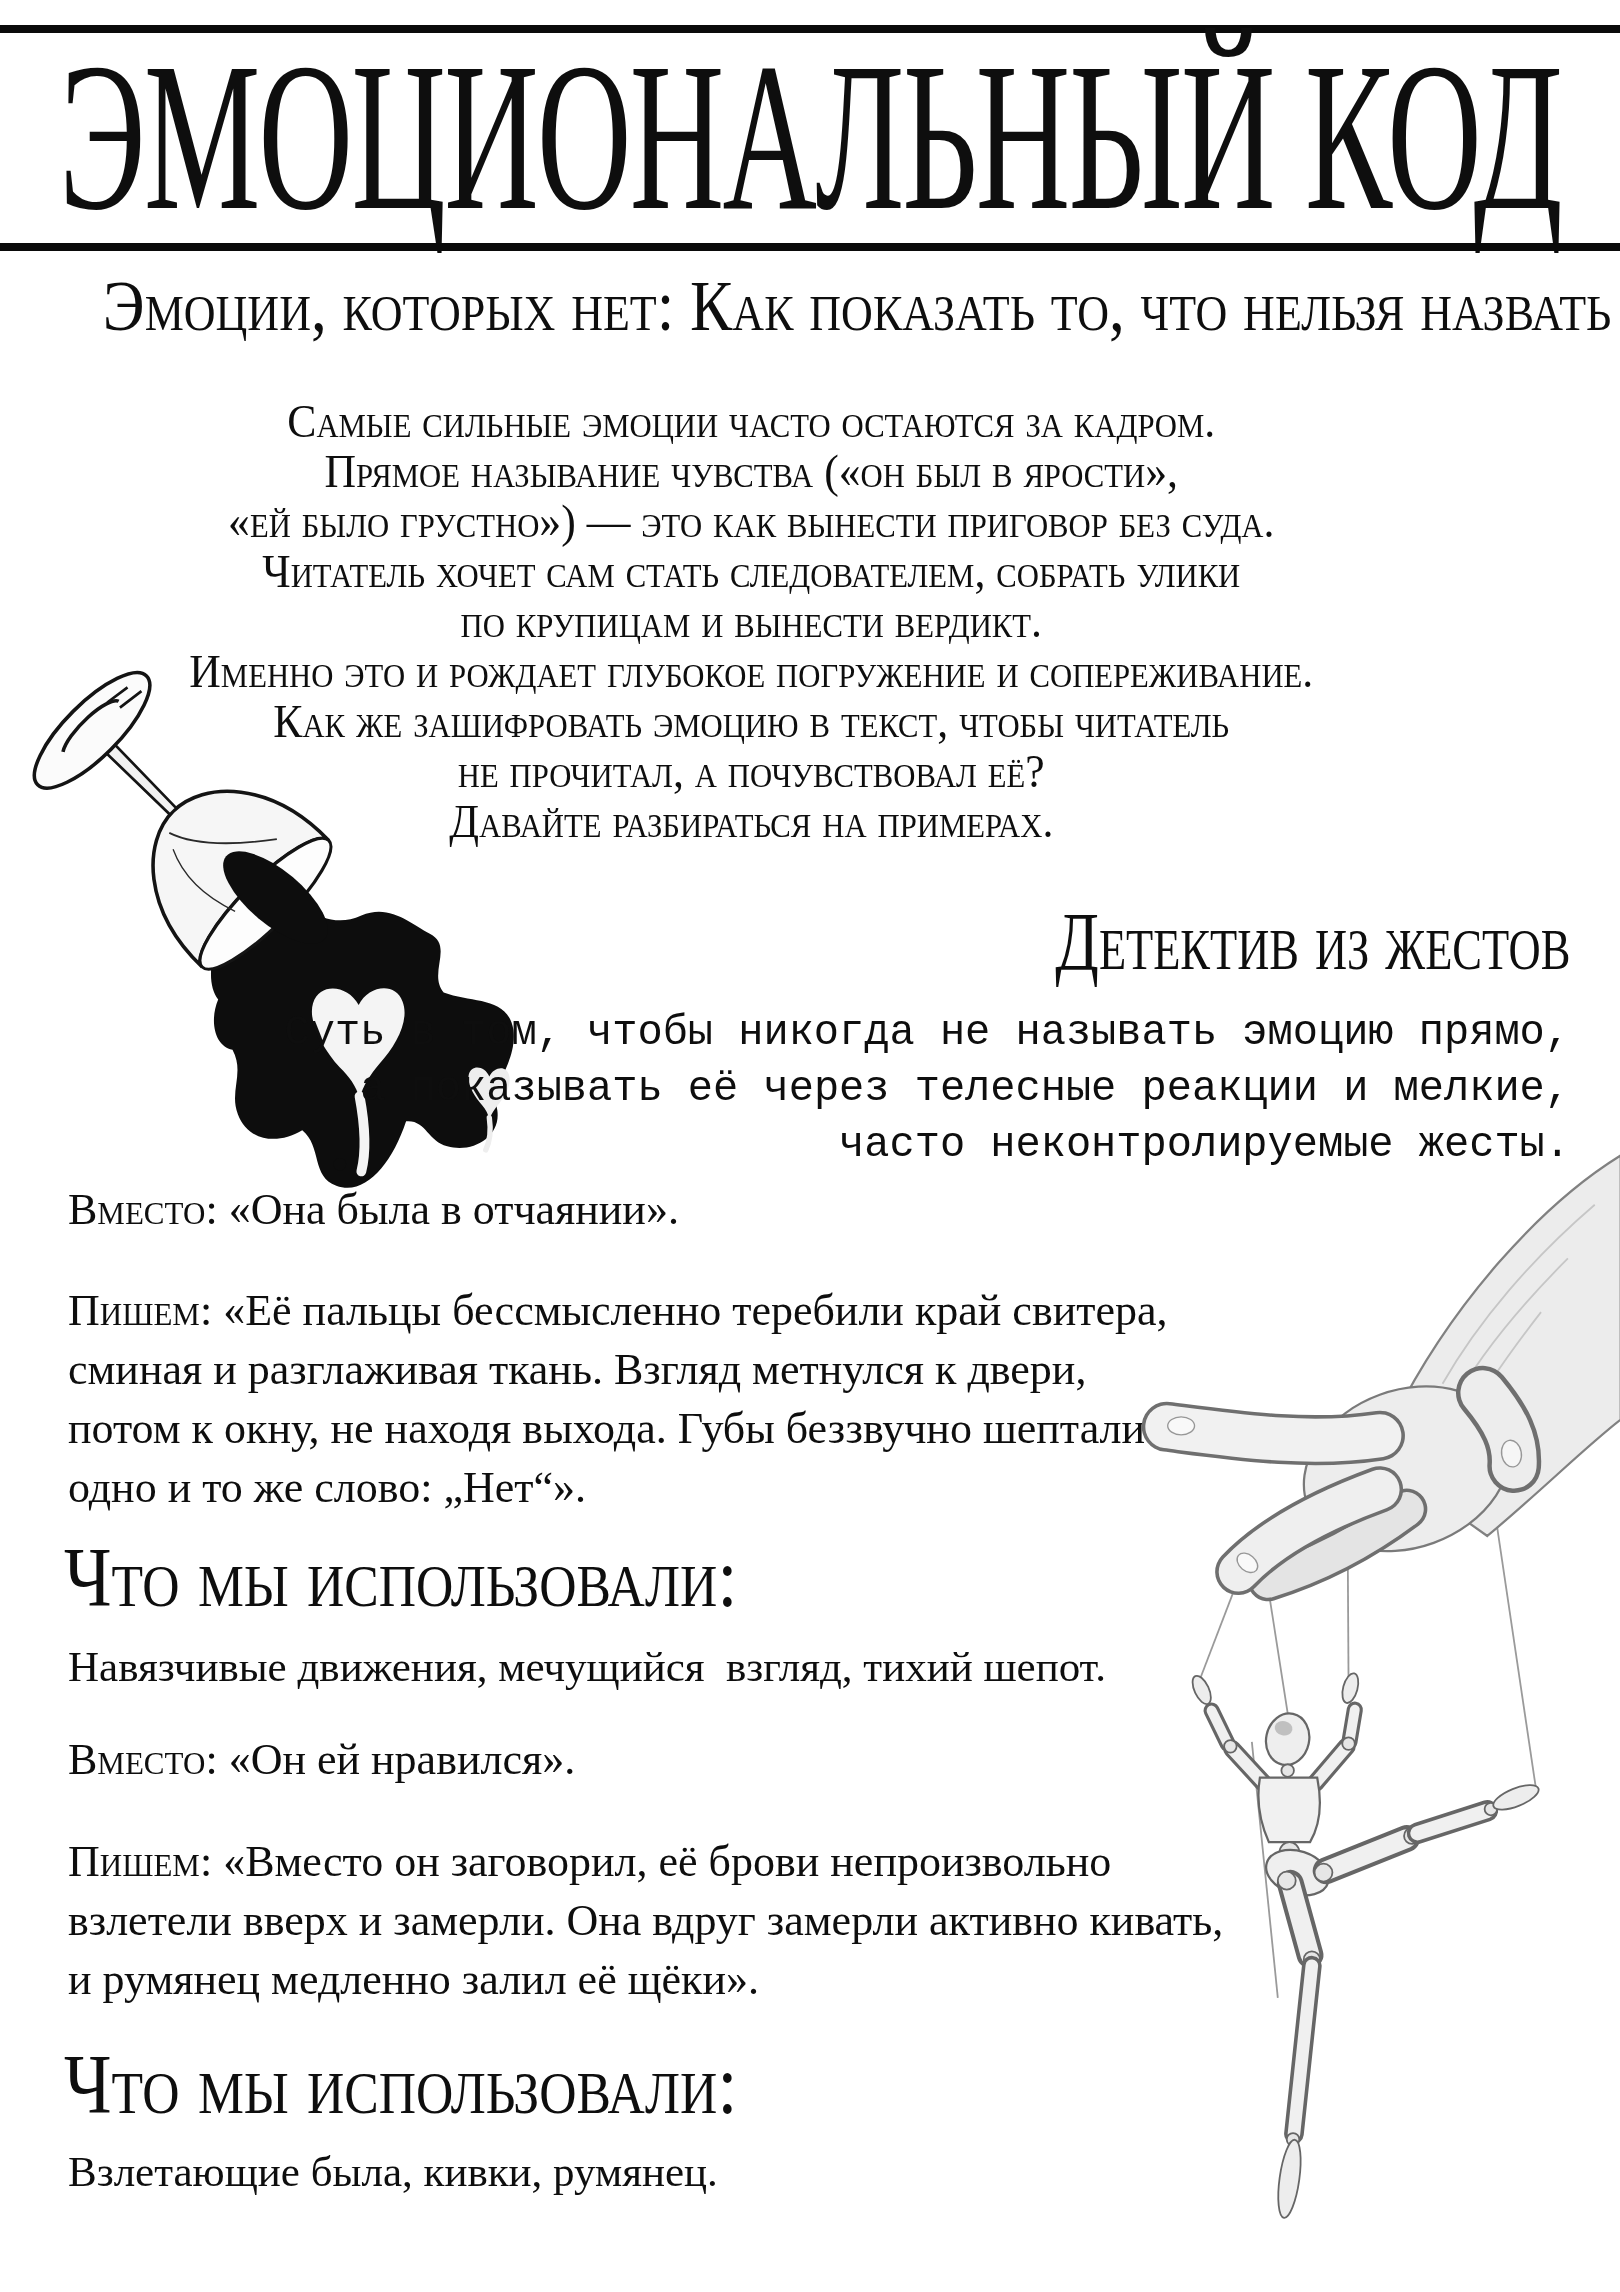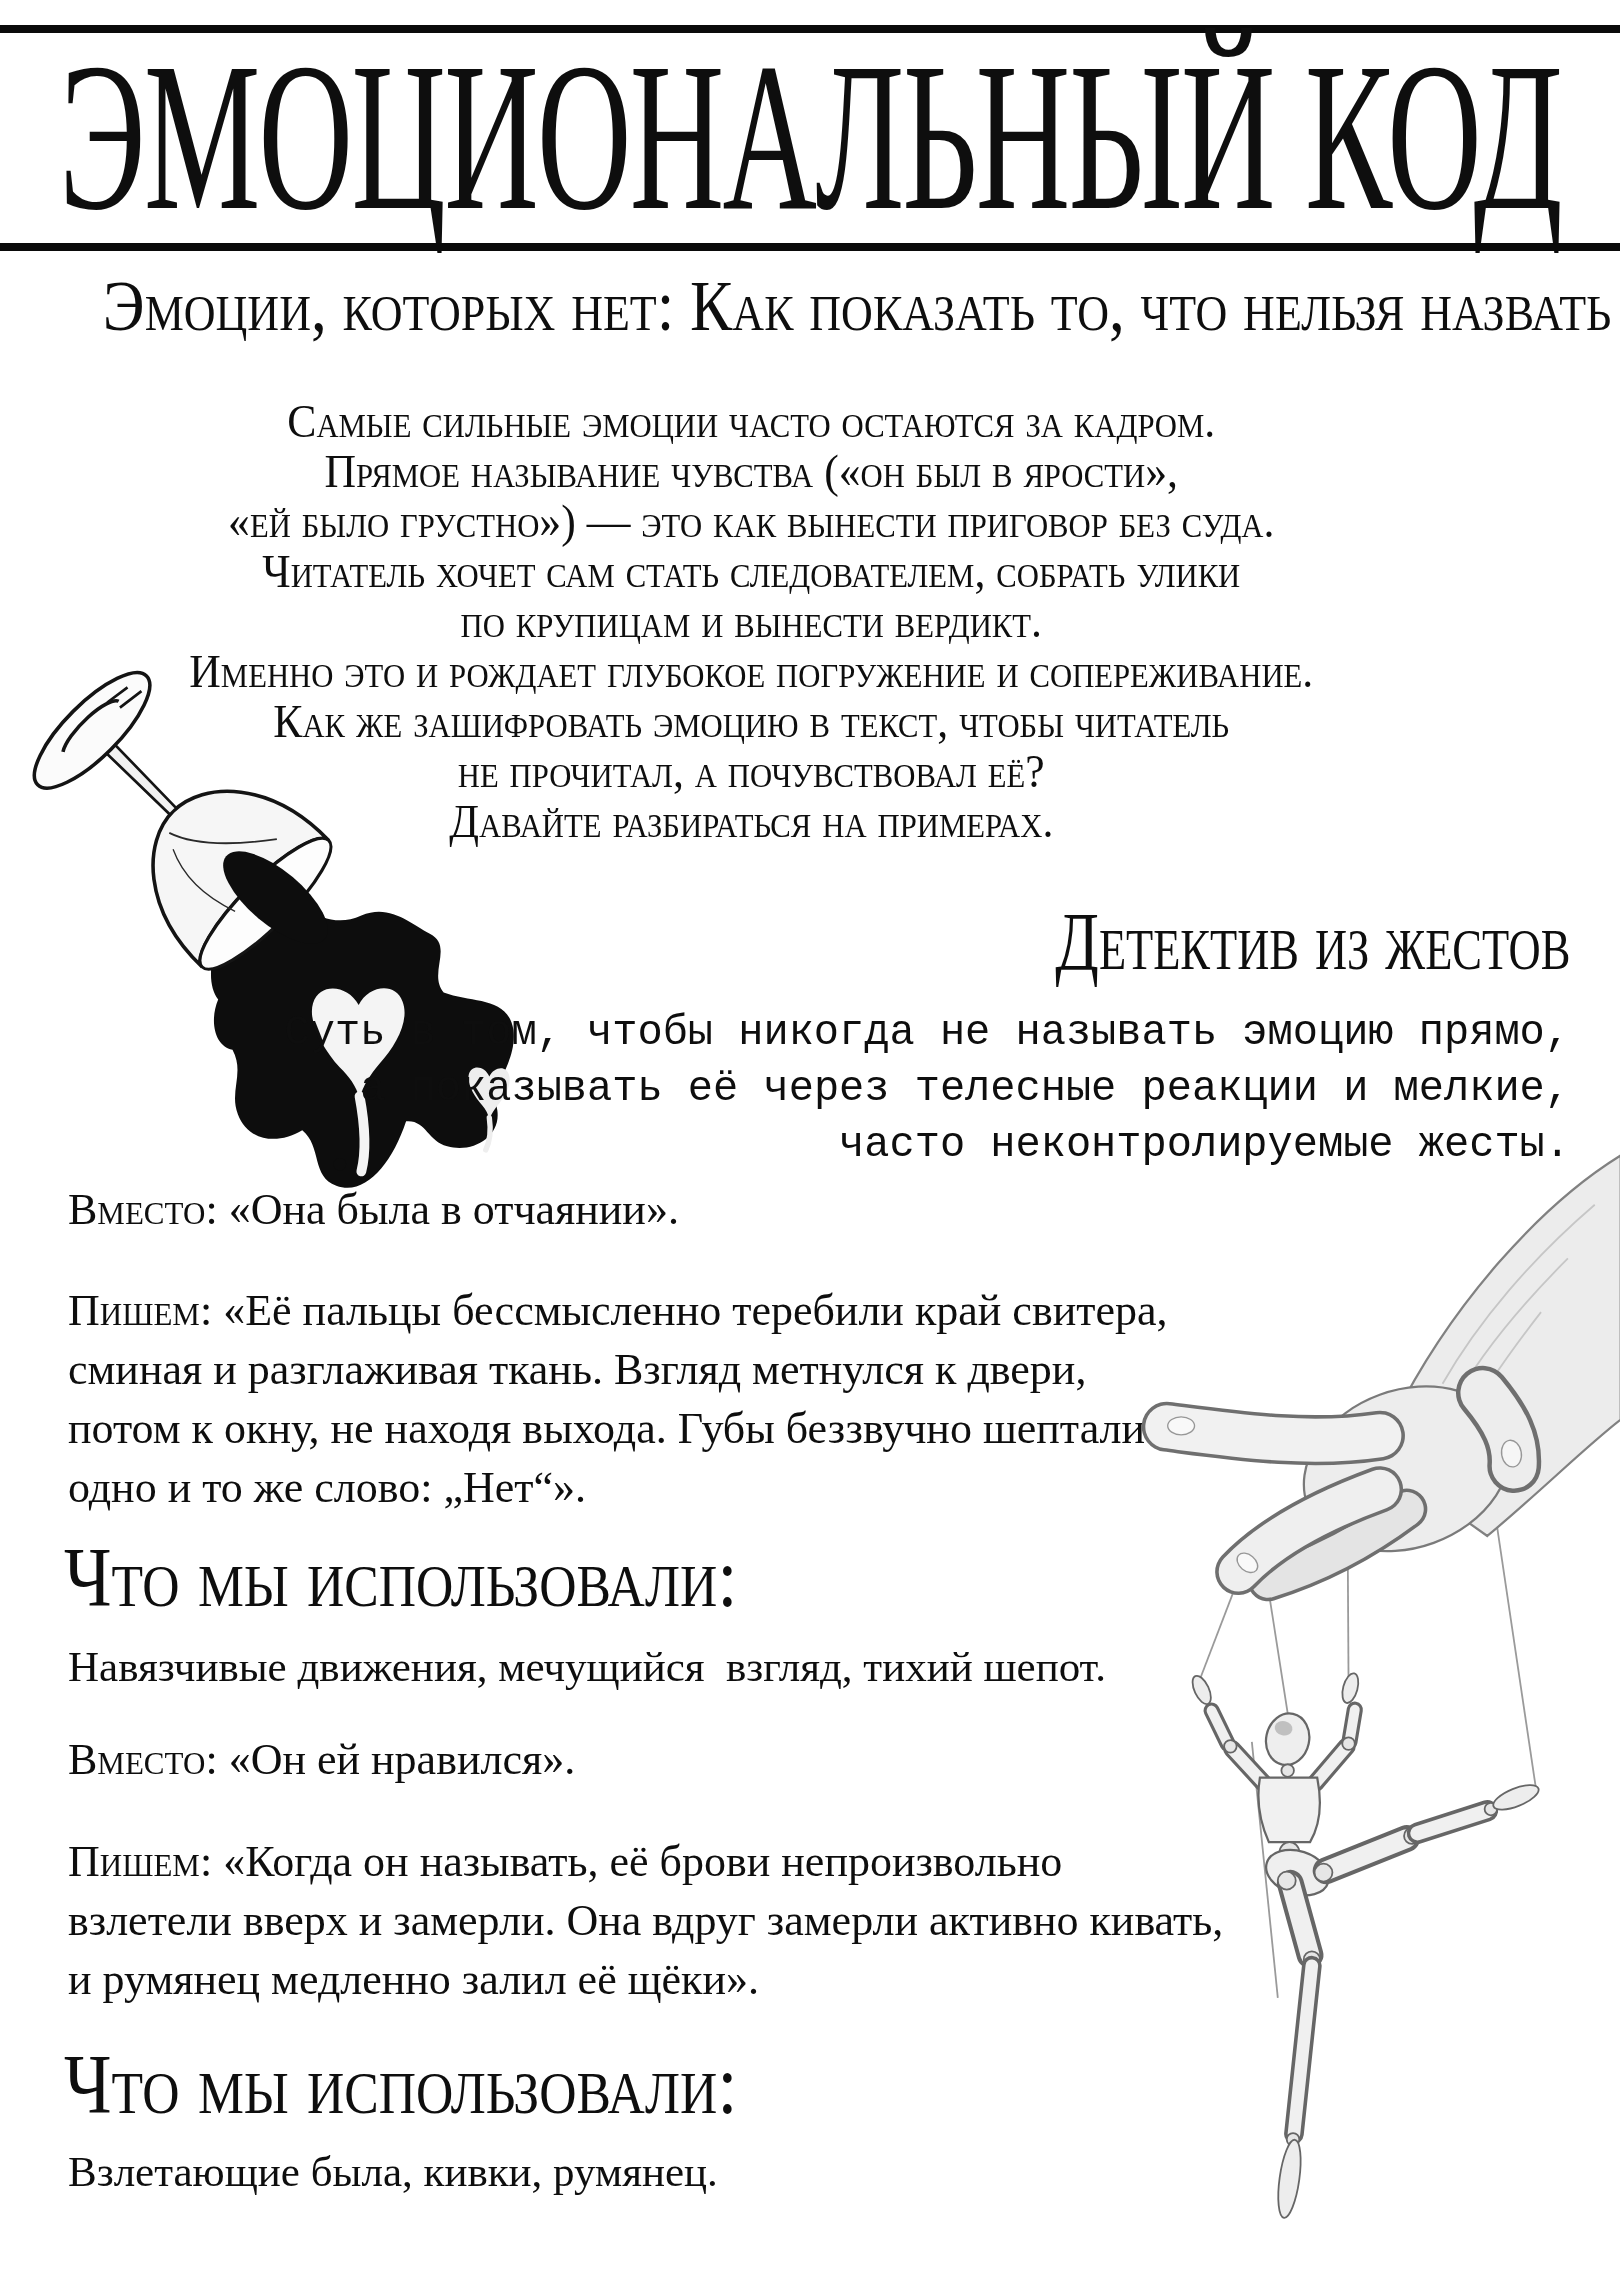--- a/index.html
+++ b/index.html
@@ -153,21 +153,21 @@
   <div class="used-text ut-1">Навязчивые движения, мечущийся  взгляд, тихий шепот.</div>
 
   <div class="instead instead-2">
     <span class="smallcaps-label">Вместо:</span>
     <span>«Он ей нравился».</span>
   </div>
 
   <div class="write write-2">
     <div class="write-line">
       <span class="smallcaps-label">Пишем:</span>
-      <span>«Когда он называть, её брови непроизвольно</span>
+      <span>«Вместо он заговорил, её брови непроизвольно</span>
     </div>
     <div class="write-line">взлетели вверх и замерли. Она вдруг замерли активно кивать,</div>
     <div class="write-line">и румянец медленно залил её щёки».</div>
   </div>
 
   <div class="used-heading uh-2">
     <span class="used-heading-text">Что мы использовали:</span>
   </div>
   <div class="used-text ut-2">Взлетающие была, кивки, румянец.</div>
 

